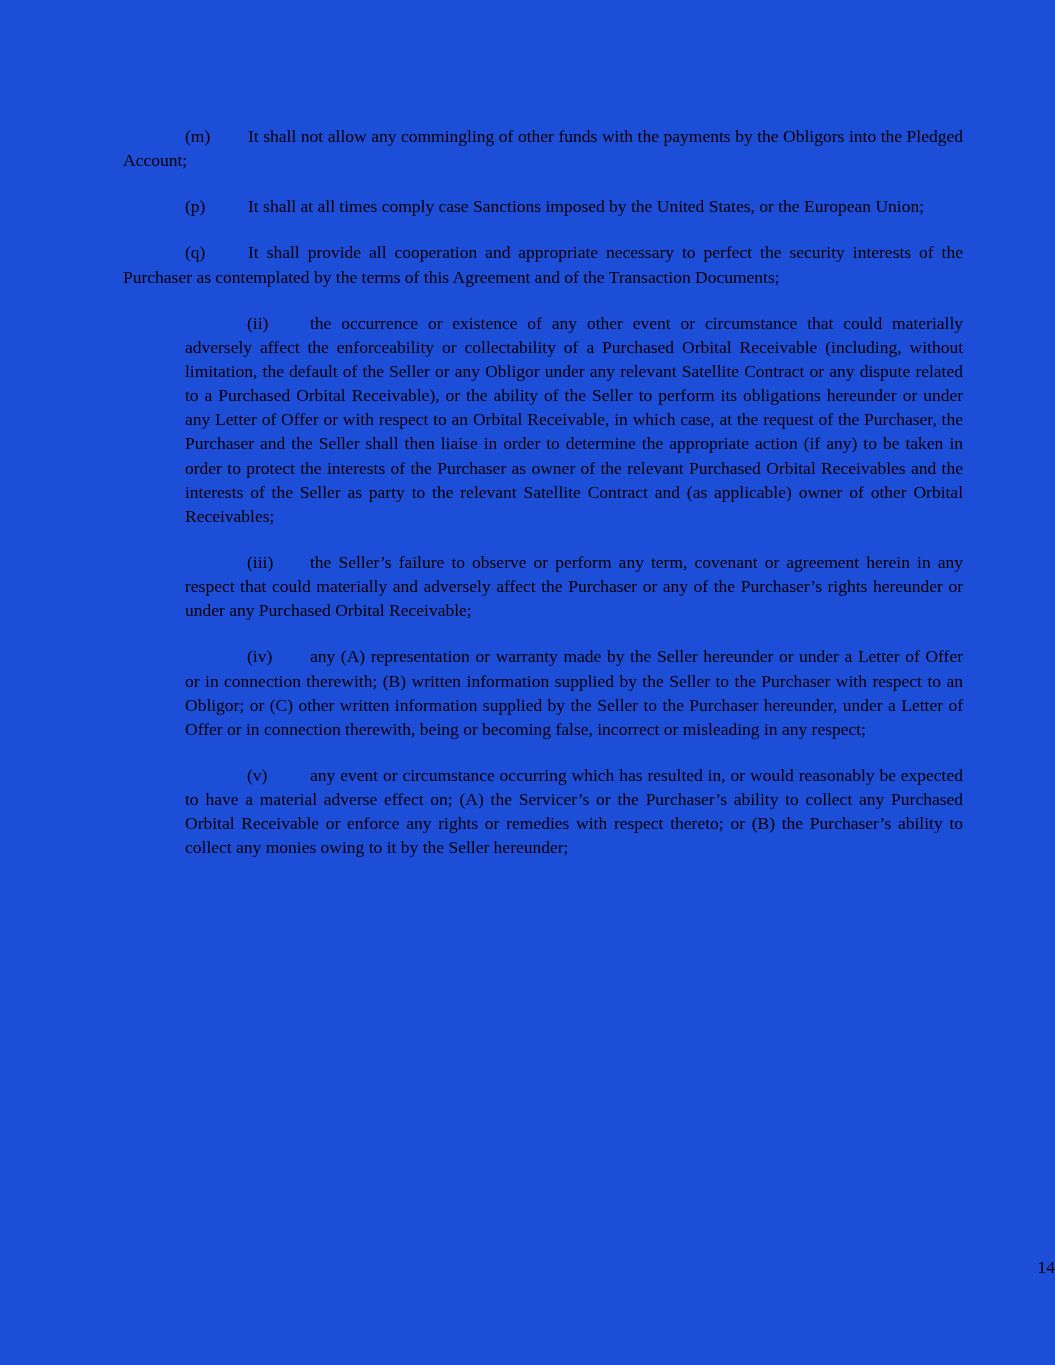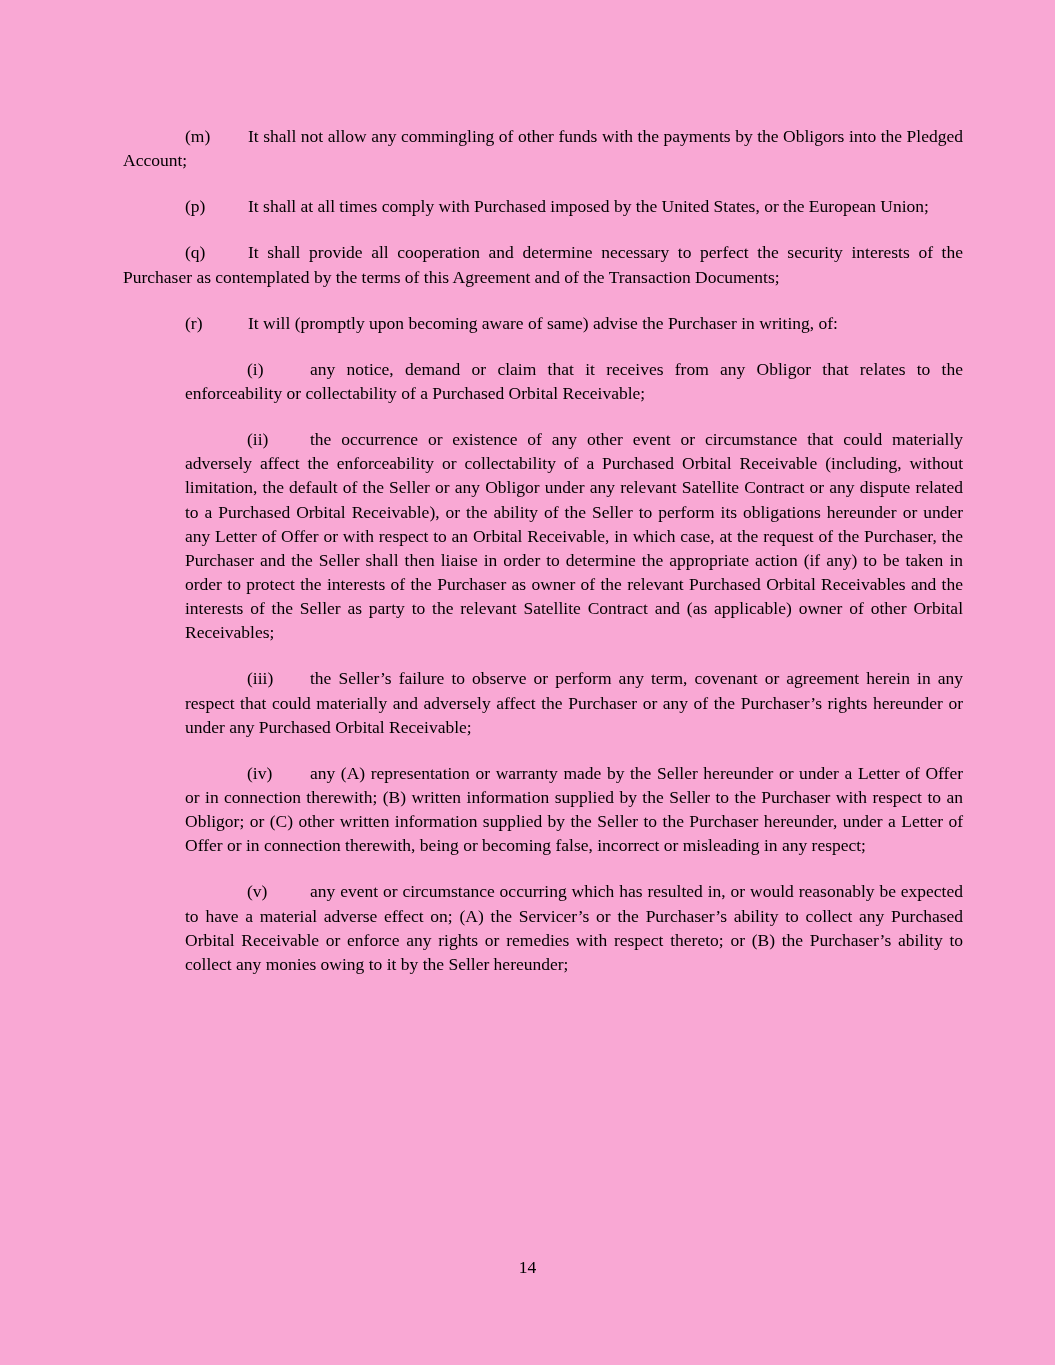--- a/index.html
+++ b/index.html
@@ -5,21 +5,21 @@
   html, body {
     margin: 0;
     padding: 0;
     background: #ffffff;
   }
   .page {
     position: relative;
     width: 1055px;
     height: 1365px;
     margin: 0 auto;
-    background: #f9a8d4;
+    background: #1d4ed8;
     font-family: "Liberation Serif", "DejaVu Serif", serif;
     font-size: 17.5px;
     line-height: 1.38;
     color: #000000;
     box-sizing: border-box;
     padding: 124px 92px 0 123px;
     overflow: hidden;
   }
   .doc-body {
     text-align: justify;
@@ -38,35 +38,33 @@
   .para .label {
     display: inline-block;
     width: 63px;
     text-indent: 0;
   }
   .page-footer {
     position: absolute;
     left: 0;
     bottom: 86px;
     width: 100%;
-    text-align: center;
+    text-align: right;
     font-family: "Liberation Serif", "DejaVu Serif", serif;
     font-size: 17.5px;
     color: #000000;
   }
 </style>
 </head>
 <body>
 
 <div class="page">
   <div class="doc-body">
       <p class="para level-1"><span class="label">(m)</span><span>It shall not allow any commingling of other funds with the payments by the Obligors into the Pledged Account;</span></p>
-      <p class="para level-1"><span class="label">(p)</span><span>It shall at all times comply with Purchased imposed by the United States, or the European Union;</span></p>
-      <p class="para level-1"><span class="label">(q)</span><span>It shall provide all cooperation and determine necessary to perfect the security interests of the Purchaser as contemplated by the terms of this Agreement and of the Transaction Documents;</span></p>
-      <p class="para level-1"><span class="label">(r)</span><span>It will (promptly upon becoming aware of same) advise the Purchaser in writing, of:</span></p>
-      <p class="para level-2"><span class="label">(i)</span><span>any notice, demand or claim that it receives from any Obligor that relates to the enforceability or collectability of a Purchased Orbital Receivable;</span></p>
+      <p class="para level-1"><span class="label">(p)</span><span>It shall at all times comply case Sanctions imposed by the United States, or the European Union;</span></p>
+      <p class="para level-1"><span class="label">(q)</span><span>It shall provide all cooperation and appropriate necessary to perfect the security interests of the Purchaser as contemplated by the terms of this Agreement and of the Transaction Documents;</span></p>
       <p class="para level-2"><span class="label">(ii)</span><span>the occurrence or existence of any other event or circumstance that could materially adversely affect the enforceability or collectability of a Purchased Orbital Receivable (including, without limitation, the default of the Seller or any Obligor under any relevant Satellite Contract or any dispute related to a Purchased Orbital Receivable), or the ability of the Seller to perform its obligations hereunder or under any Letter of Offer or with respect to an Orbital Receivable, in which case, at the request of the Purchaser, the Purchaser and the Seller shall then liaise in order to determine the appropriate action (if any) to be taken in order to protect the interests of the Purchaser as owner of the relevant Purchased Orbital Receivables and the interests of the Seller as party to the relevant Satellite Contract and (as applicable) owner of other Orbital Receivables;</span></p>
       <p class="para level-2"><span class="label">(iii)</span><span>the Seller’s failure to observe or perform any term, covenant or agreement herein in any respect that could materially and adversely affect the Purchaser or any of the Purchaser’s rights hereunder or under any Purchased Orbital Receivable;</span></p>
       <p class="para level-2"><span class="label">(iv)</span><span>any (A) representation or warranty made by the Seller hereunder or under a Letter of Offer or in connection therewith; (B) written information supplied by the Seller to the Purchaser with respect to an Obligor; or (C) other written information supplied by the Seller to the Purchaser hereunder, under a Letter of Offer or in connection therewith, being or becoming false, incorrect or misleading in any respect;</span></p>
       <p class="para level-2"><span class="label">(v)</span><span>any event or circumstance occurring which has resulted in, or would reasonably be expected to have a material adverse effect on; (A) the Servicer’s or the Purchaser’s ability to collect any Purchased Orbital Receivable or enforce any rights or remedies with respect thereto; or (B) the Purchaser’s ability to collect any monies owing to it by the Seller hereunder;</span></p>
     </div>
   <div class="page-footer">14</div>
 </div>
 
 </body></html>

